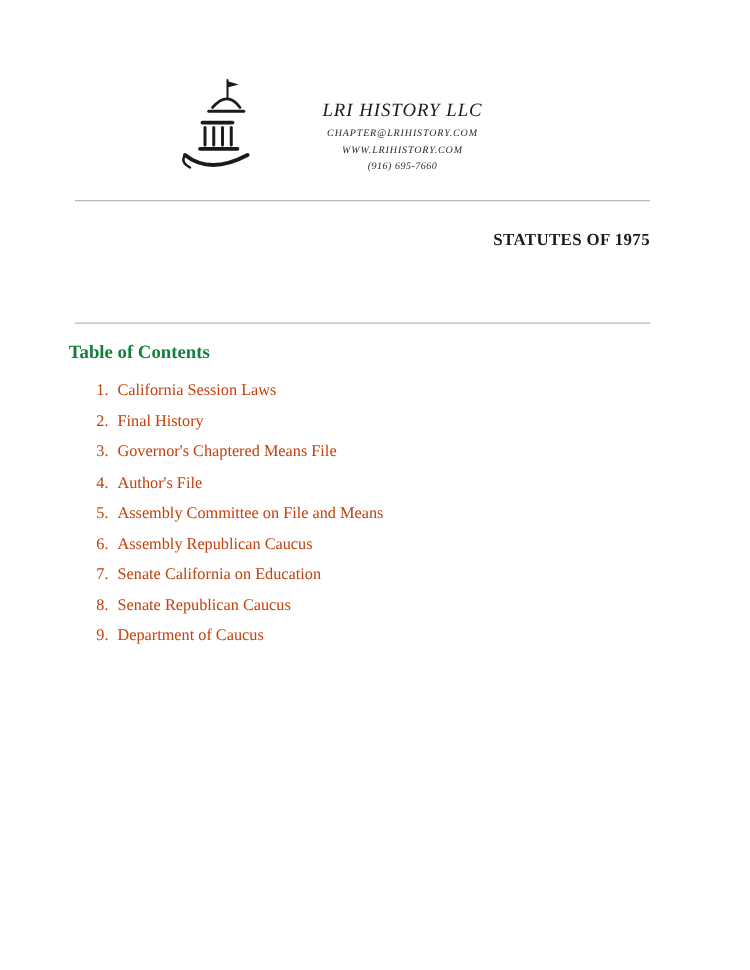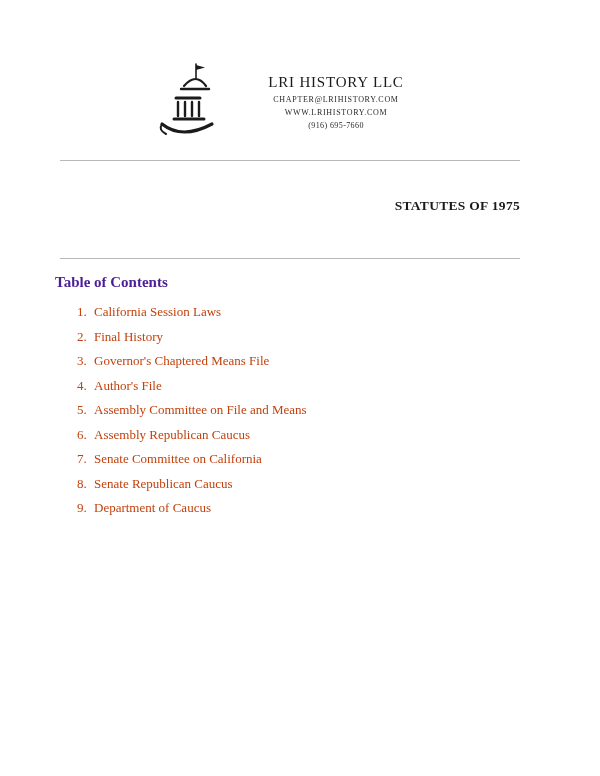--- a/index.html
+++ b/index.html
@@ -10,23 +10,24 @@
     background: #ffffff;
     font-family: "Liberation Serif", "DejaVu Serif", serif;
     color: #1f1f1f;
     overflow: hidden;
   }
 
   
   .header {
     position: absolute;
     top: 60px;
-    left: 156px;
+    left: 142px;
     display: flex;
-    align-items: flex-start;
+    align-items: center;
+    font-style: italic;
   }
   .logo { width: 64px; height: 84px; flex: 0 0 auto; }
   .logo svg { width: 64px; height: 84px; display: block; }
   .header-text {
     margin-left: 26px;
     padding-top: 14px;
     text-align: center;
     min-width: 180px;
   }
   .company {
@@ -64,32 +65,31 @@
   .reference {
     position: absolute;
     top: 181px;
     right: 80px;
     text-align: right;
     font-weight: bold;
     font-size: 13.5px;
     line-height: 22px;
     letter-spacing: 0.3px;
     color: #1b1b1b;
-    margin-top: 14px;
   }
   .reference div { white-space: pre; }
 
   
   .toc-title {
     position: absolute;
     top: 274px;
     left: 55px;
     font-weight: bold;
     font-size: 15px;
-    color: #4c1d95;
+    color: #15803d;
   }
   .toc-list {
     position: absolute;
     top: 305px;
     left: 70px;
     margin: 0;
     padding: 0 0 0 20px;
     font-size: 13px;
     color: #c2410c;
     list-style: decimal;
@@ -144,18 +144,18 @@
 
   <div class="toc-title">Table of Contents</div>
 
   <ol class="toc-list">
     <li>California Session Laws</li>
     <li>Final History</li>
     <li>Governor's Chaptered Means File</li>
     <li>Author's File</li>
     <li>Assembly Committee on File and Means</li>
     <li>Assembly Republican Caucus</li>
-    <li>Senate Committee on California</li>
+    <li>Senate California on Education</li>
     <li>Senate Republican Caucus</li>
     <li>Department of Caucus</li>
   </ol>
 
 </div>
 
 </body></html>

